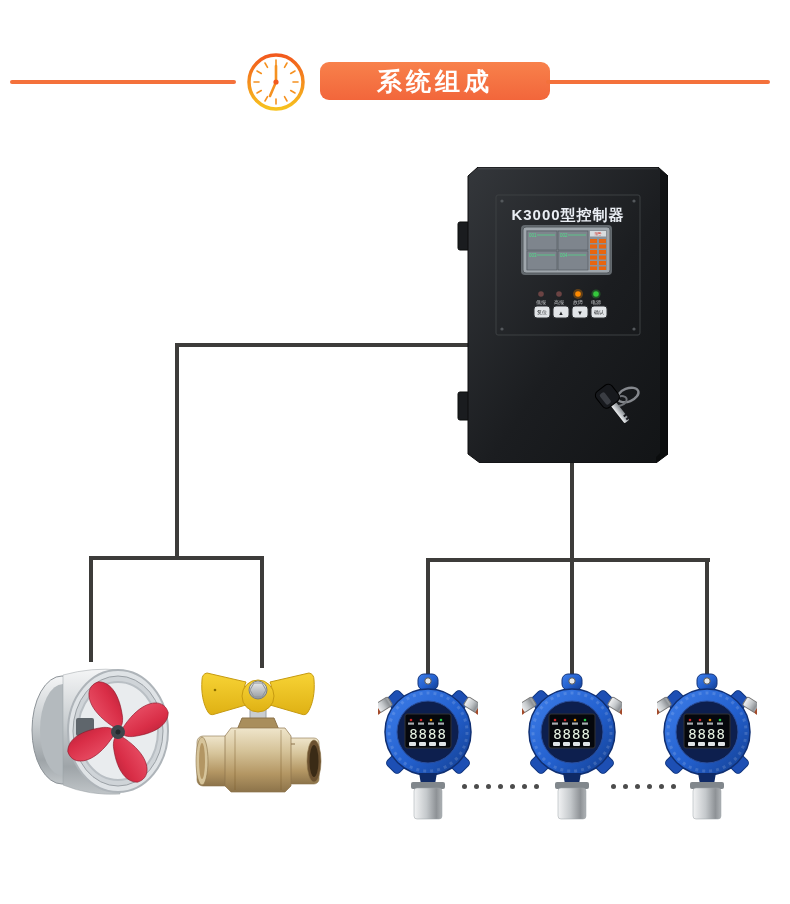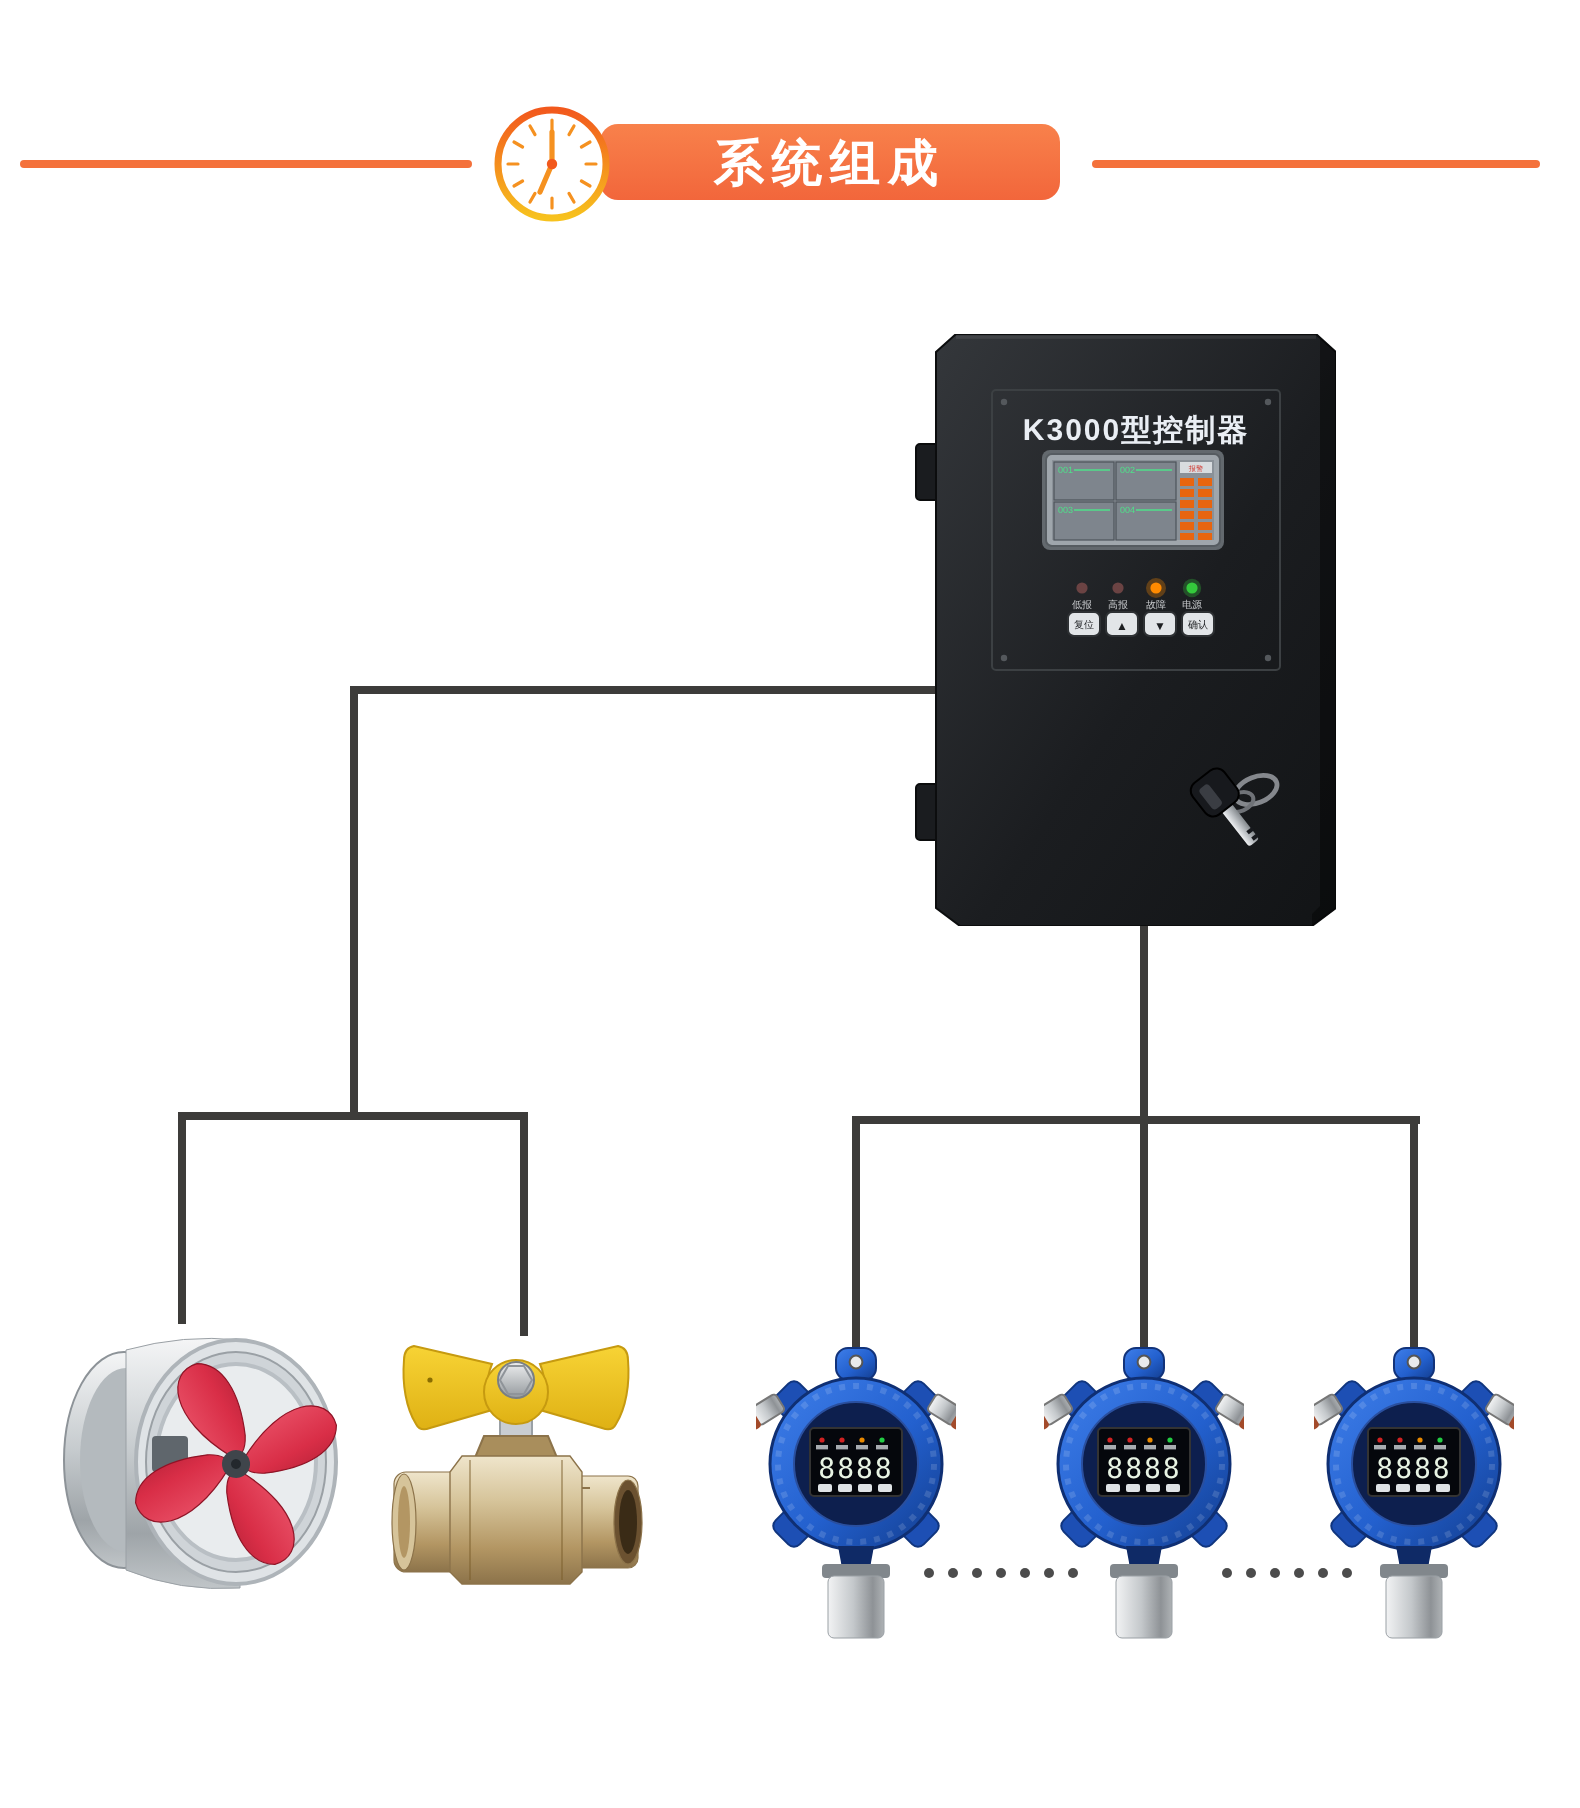--- a/index.html
+++ b/index.html
@@ -3,21 +3,21 @@
 <meta charset="utf-8">
 <style>
   html,body{margin:0;padding:0;background:#fff;}
   .stage{position:relative;width:790px;height:904px;background:#ffffff;overflow:hidden;
          font-family:"Liberation Sans",sans-serif;}
 
   
   .dash{position:absolute;height:4px;background:#F4713B;border-radius:2px;}
   .dash.left{left:10px;top:80px;width:226px;}
   .dash.right{left:546px;top:80px;width:224px;}
-  .banner{position:absolute;left:300px;top:62px;width:230px;height:38px;border-radius:9px;
+  .banner{position:absolute;left:320px;top:62px;width:230px;height:38px;border-radius:9px;
           background:linear-gradient(#F8814B,#F2663B);
           display:flex;align-items:center;justify-content:center;}
   .banner span{color:#fff;font-size:25px;font-weight:bold;letter-spacing:4px;}
   .clock{position:absolute;left:245px;top:51px;width:62px;height:62px;}
 
   
   .wire{position:absolute;background:#3D3C3A;}
 
   
   .controller{position:absolute;left:456px;top:167px;width:212px;height:296px;}

